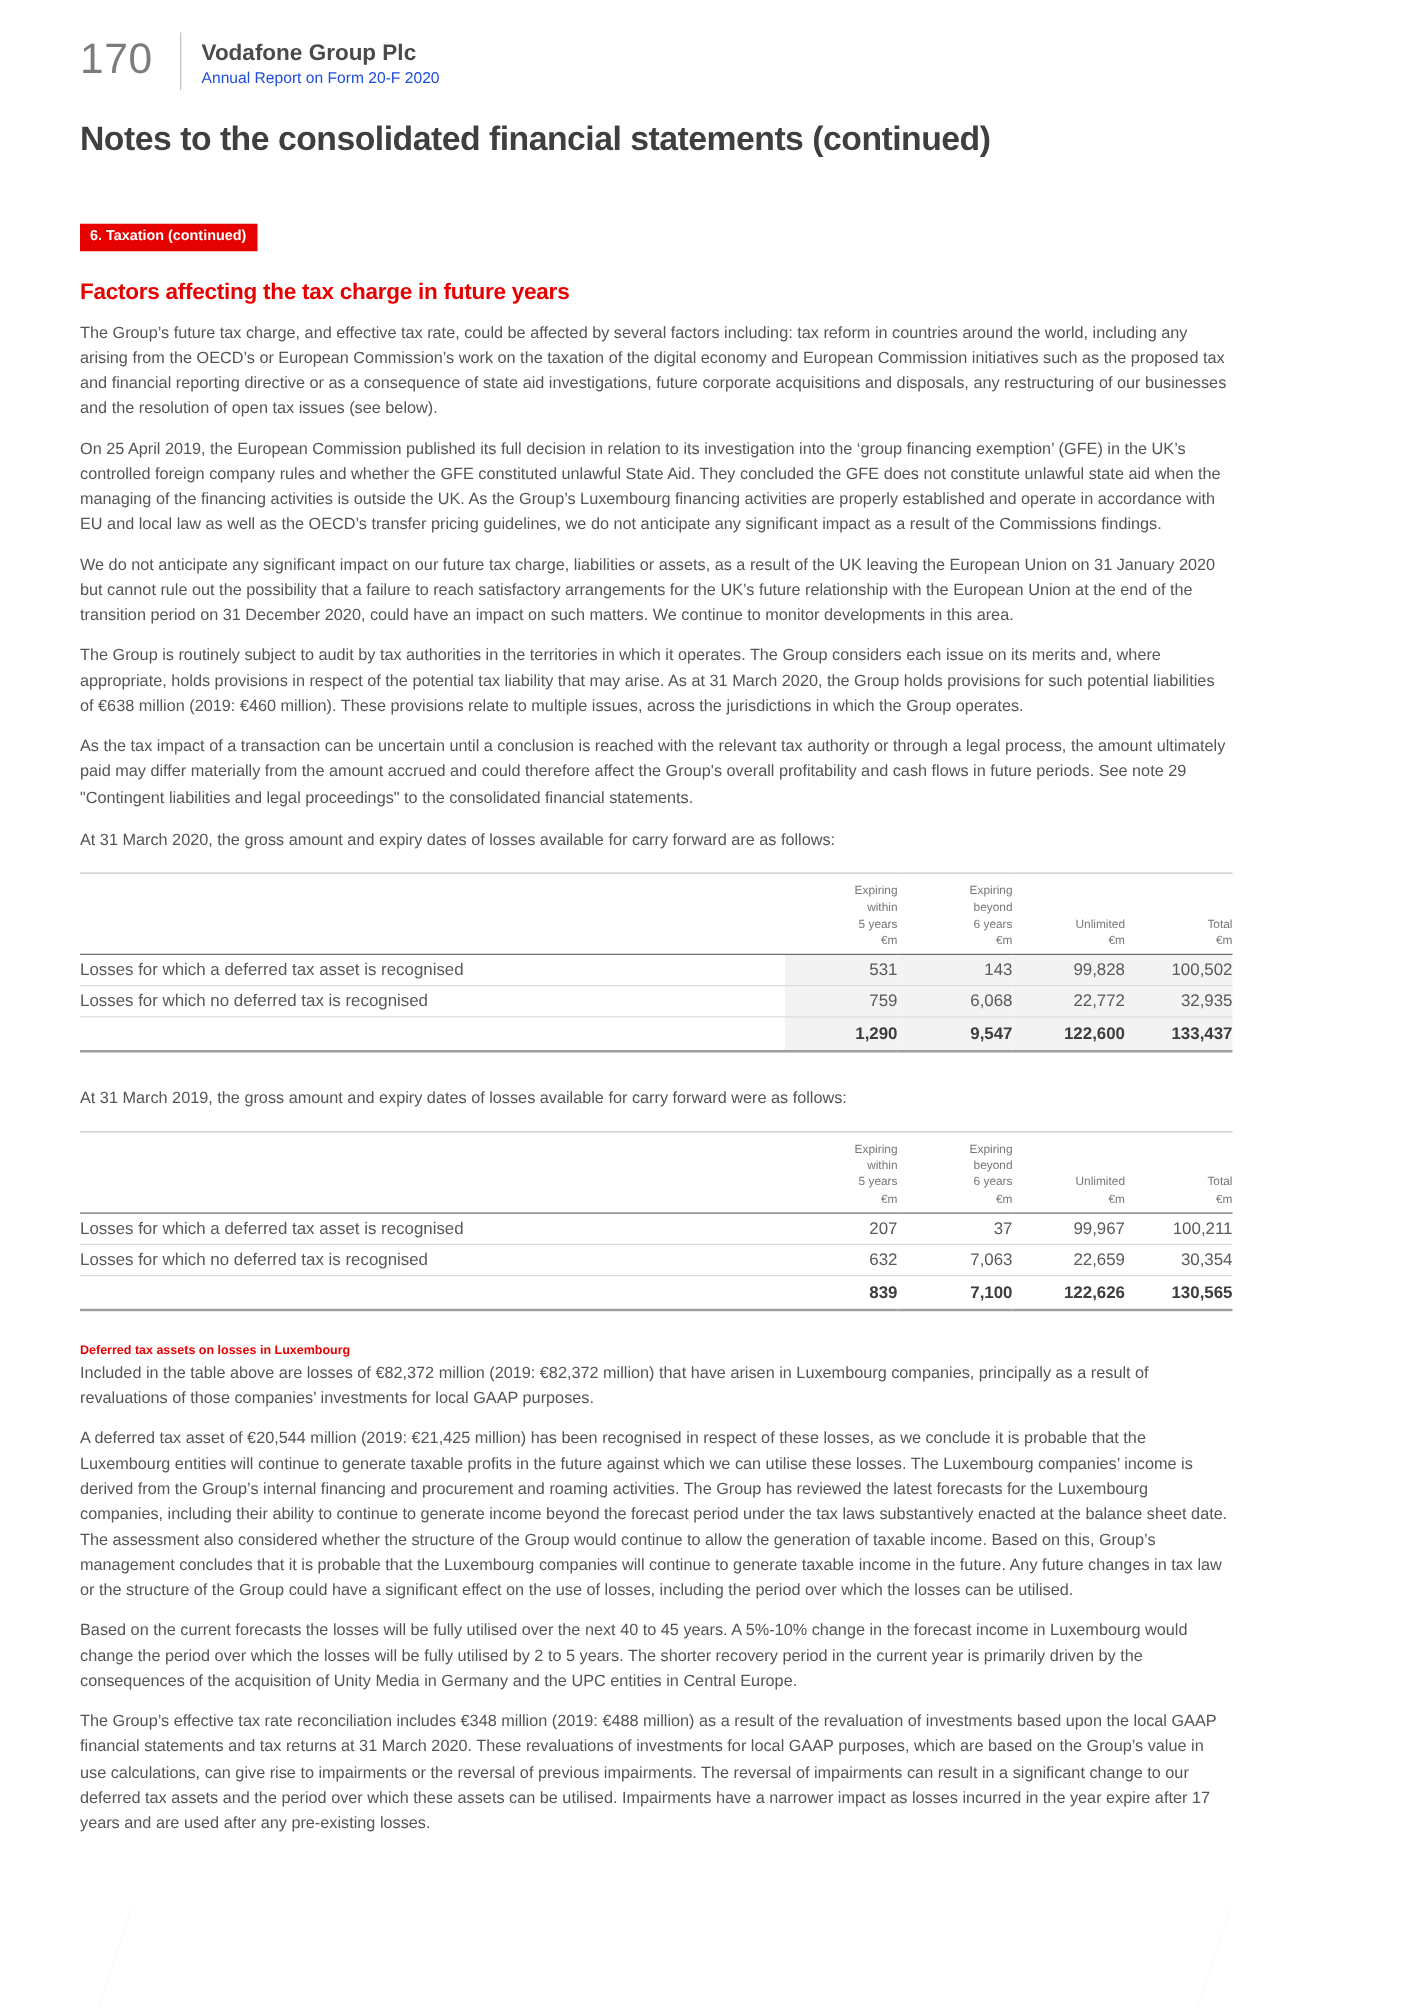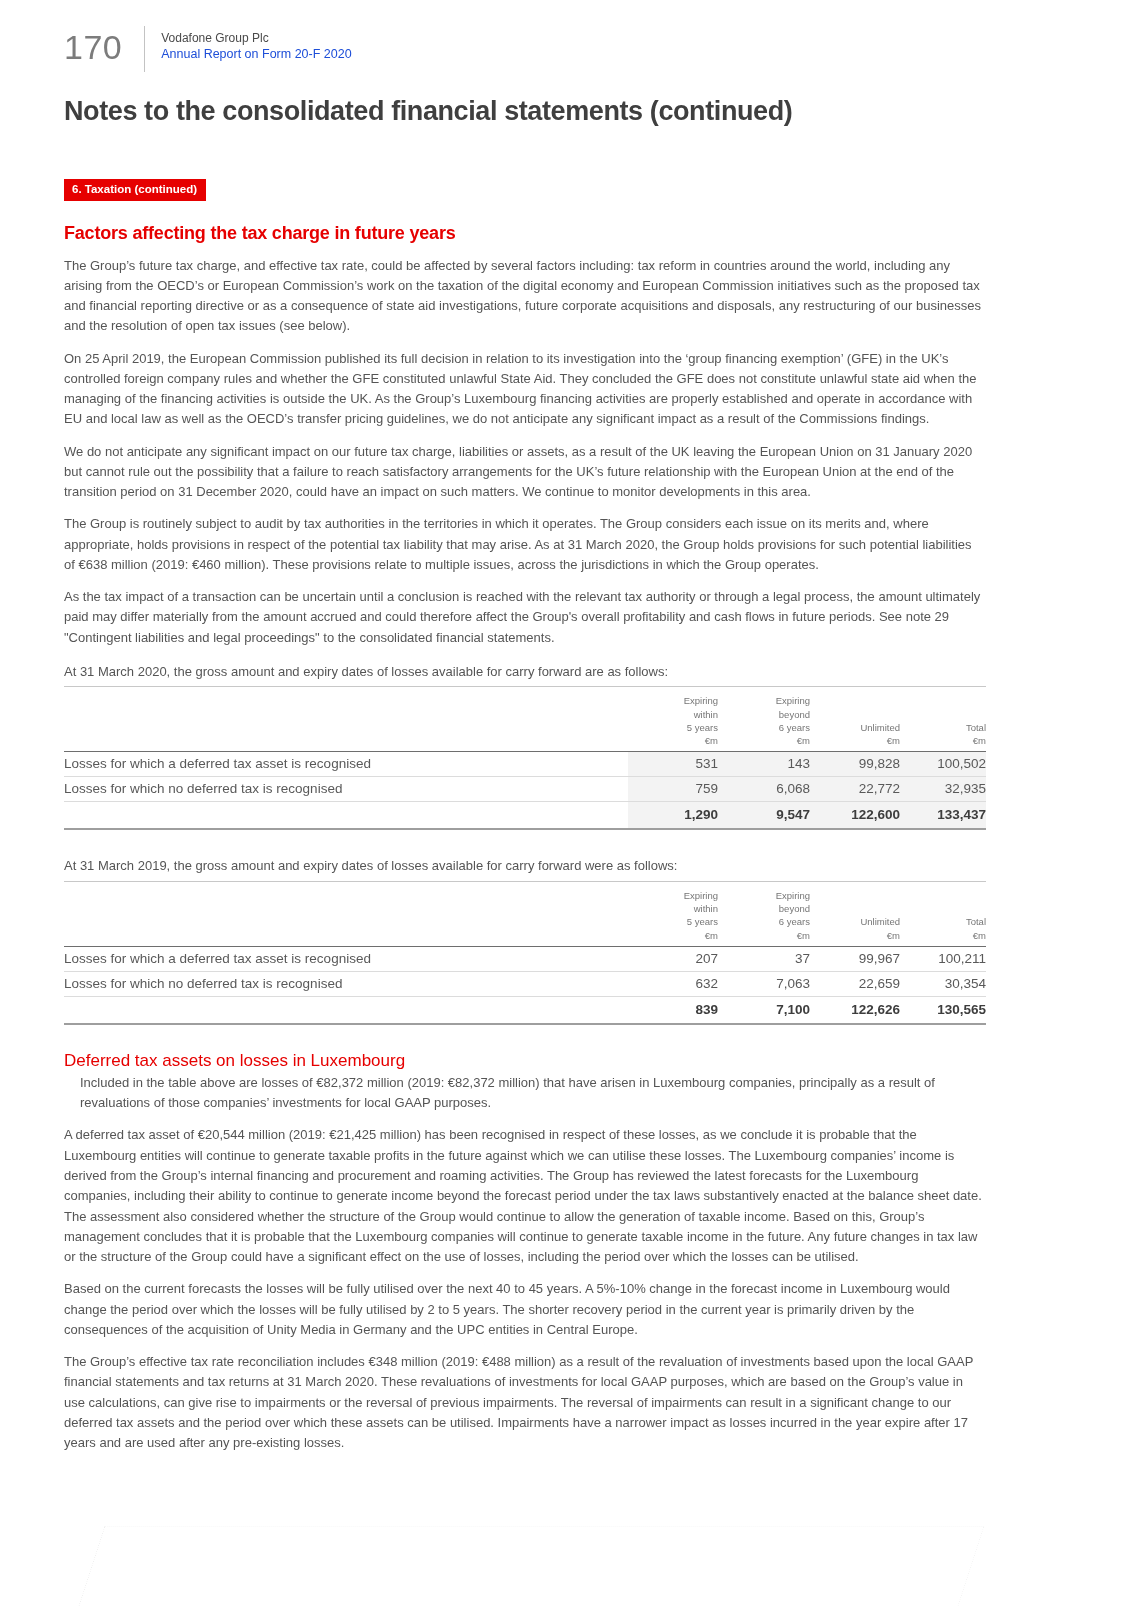--- a/index.html
+++ b/index.html
@@ -22,21 +22,21 @@
   .page-header { display: flex; align-items: flex-start; padding-top: 26px; }
   .page-num {
     font-size: 34px; font-weight: 400; color: #7c7c7c;
     letter-spacing: 0.5px; line-height: 1; padding-top: 4px;
   }
   .header-divider {
     width: 1px; height: 46px; background: #c3c3c3;
     margin-left: 22px; margin-right: 16px; margin-top: 0px;
   }
   .header-meta { padding-top: 4px; }
-  .header-company { font-size: 12px; font-weight: 400; color: #4a4a4a; line-height: 1.35; }
+  .header-company { font-size: 18px; font-weight: 700; color: #4a4a4a; line-height: 1.35; }
   .header-report  { font-size: 12.5px; font-weight: 400; color: #1d4ed8; line-height: 1.35; }
 
   
   .page-title {
     margin-top: 24px;
     font-size: 27px; font-weight: 700; letter-spacing: -0.4px;
     color: #3f3f3f;
   }
 
   
@@ -48,39 +48,39 @@
     padding: 5px 9px 5px 8px;
     line-height: 1;
   }
   .section-heading {
     margin-top: 22px;
     font-size: 18px; font-weight: 700; color: #e60000;
     letter-spacing: -0.2px;
   }
   .sub-heading {
     margin-top: 26px;
-    font-size: 17px; font-weight: 400; color: #e60000;
+    font-size: 10px; font-weight: 700; color: #e60000;
   }
 
   
   .para {
     margin-top: 12px;
     font-size: 13px; line-height: 1.56; color: #555555;
   }
-  .para.tight { margin-top: 2px; margin-left: 16px; }
+  .para.tight { margin-top: 2px; }
   .table-intro {
     margin-top: 14px;
     font-size: 13px; line-height: 1.56; color: #555555;
   }
 
   
   .fin-table {
     width: 100%;
     border-collapse: collapse;
-    margin-top: 4px;
+    margin-top: 16px;
     border-top: 1px solid #c8c8c8;
   }
   .fin-table th {
     font-size: 9.5px; font-weight: 400; color: #767676;
     text-align: right; vertical-align: bottom;
     white-space: pre-line; line-height: 1.4;
     padding: 7px 0 4px 0;
     border-bottom: 1px solid #6e6e6e;
   }
   .fin-table th.label-col { text-align: left; }

